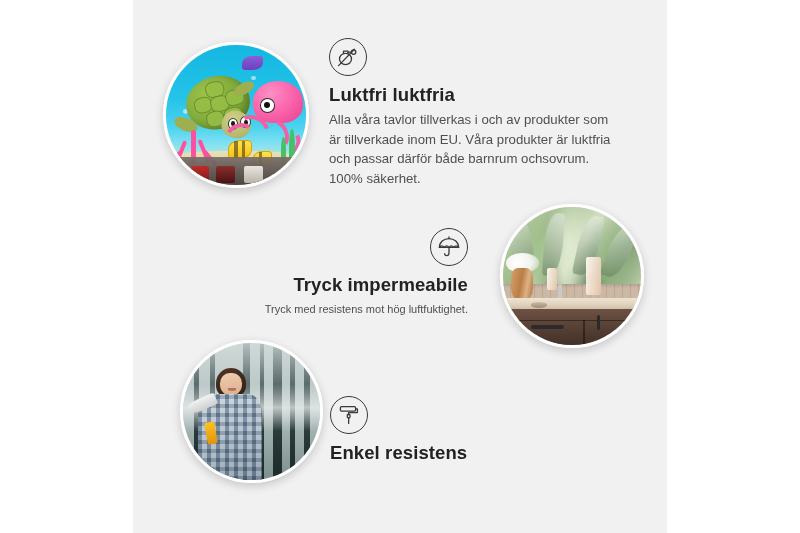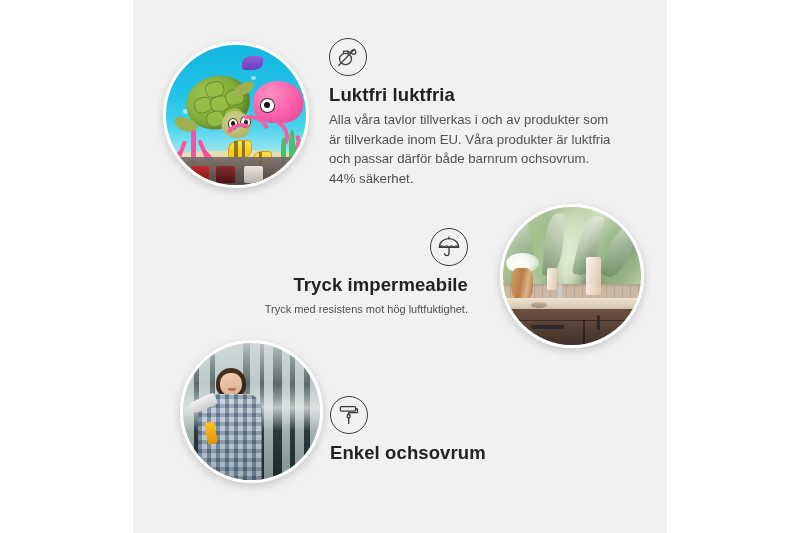--- a/index.html
+++ b/index.html
@@ -460,21 +460,21 @@
       <div class="icon-circle">
         <svg width="26" height="26" viewBox="0 0 26 26" fill="none" stroke="#3a3a3a" stroke-width="1.3" stroke-linecap="round" stroke-linejoin="round">
           <ellipse cx="10.5" cy="15" rx="6" ry="5.6"></ellipse>
           <path d="M8.5 9.6 L8.5 7.2 L13 7.2 L13 9.8"></path>
           <path d="M13 8.1 L16.4 8.1"></path>
           <circle cx="18.6" cy="8.1" r="2.2"></circle>
           <path d="M3.6 21.6 L19.4 5.2"></path>
         </svg>
       </div>
       <div class="feat-title">Luktfri luktfria</div>
-      <div class="feat-body">Alla våra tavlor tillverkas i och av produkter som är tillverkade inom EU. Våra produkter är luktfria och passar därför både barnrum ochsovrum. 44% säkerhet.</div>
+      <div class="feat-body">Alla våra tavlor tillverkas i och av produkter som är tillverkade inom EU. Våra produkter är luktfria och passar därför både barnrum ochsovrum. 100% säkerhet.</div>
     </div>
 
     <div class="feature" id="feature-water">
       <div class="icon-circle">
         <svg width="26" height="26" viewBox="0 0 26 26" fill="none" stroke="#3a3a3a" stroke-width="1.3" stroke-linecap="round" stroke-linejoin="round">
           <path d="M3.4 13.4 C3.4 8.2 7.7 4.6 13 4.6 C18.3 4.6 22.6 8.2 22.6 13.4 Z"></path>
           <path d="M3.4 13.4 C5.0 11.3 6.7 11.3 8.2 13.4 C9.8 11.3 11.4 11.3 13 13.4 C14.6 11.3 16.2 11.3 17.8 13.4 C19.3 11.3 21.0 11.3 22.6 13.4"></path>
           <path d="M13 13.4 L13 19.2 C13 20.7 11.9 21.6 10.7 21.6 C9.6 21.6 8.7 20.8 8.7 19.7"></path>
           <path d="M13 4.6 L13 2.9"></path>
         </svg>
@@ -485,17 +485,17 @@
 
     <div class="feature" id="feature-mount">
       <div class="icon-circle">
         <svg width="26" height="26" viewBox="0 0 26 26" fill="none" stroke="#3a3a3a" stroke-width="1.3" stroke-linecap="round" stroke-linejoin="round">
           <rect x="4.4" y="4.6" width="15.2" height="4.6" rx="1.1"></rect>
           <path d="M19.6 6.9 L21.4 6.9 L21.4 10.6 L12.6 10.6 L12.6 12.5"></path>
           <rect x="11.3" y="12.5" width="2.7" height="3.3" rx="0.7"></rect>
           <path d="M12.65 15.8 L12.65 21.4"></path>
         </svg>
       </div>
-      <div class="feat-title">Enkel ochsovrum</div>
+      <div class="feat-title">Enkel resistens</div>
     </div>
 
   </div>
 </div>
 
 </body></html>

